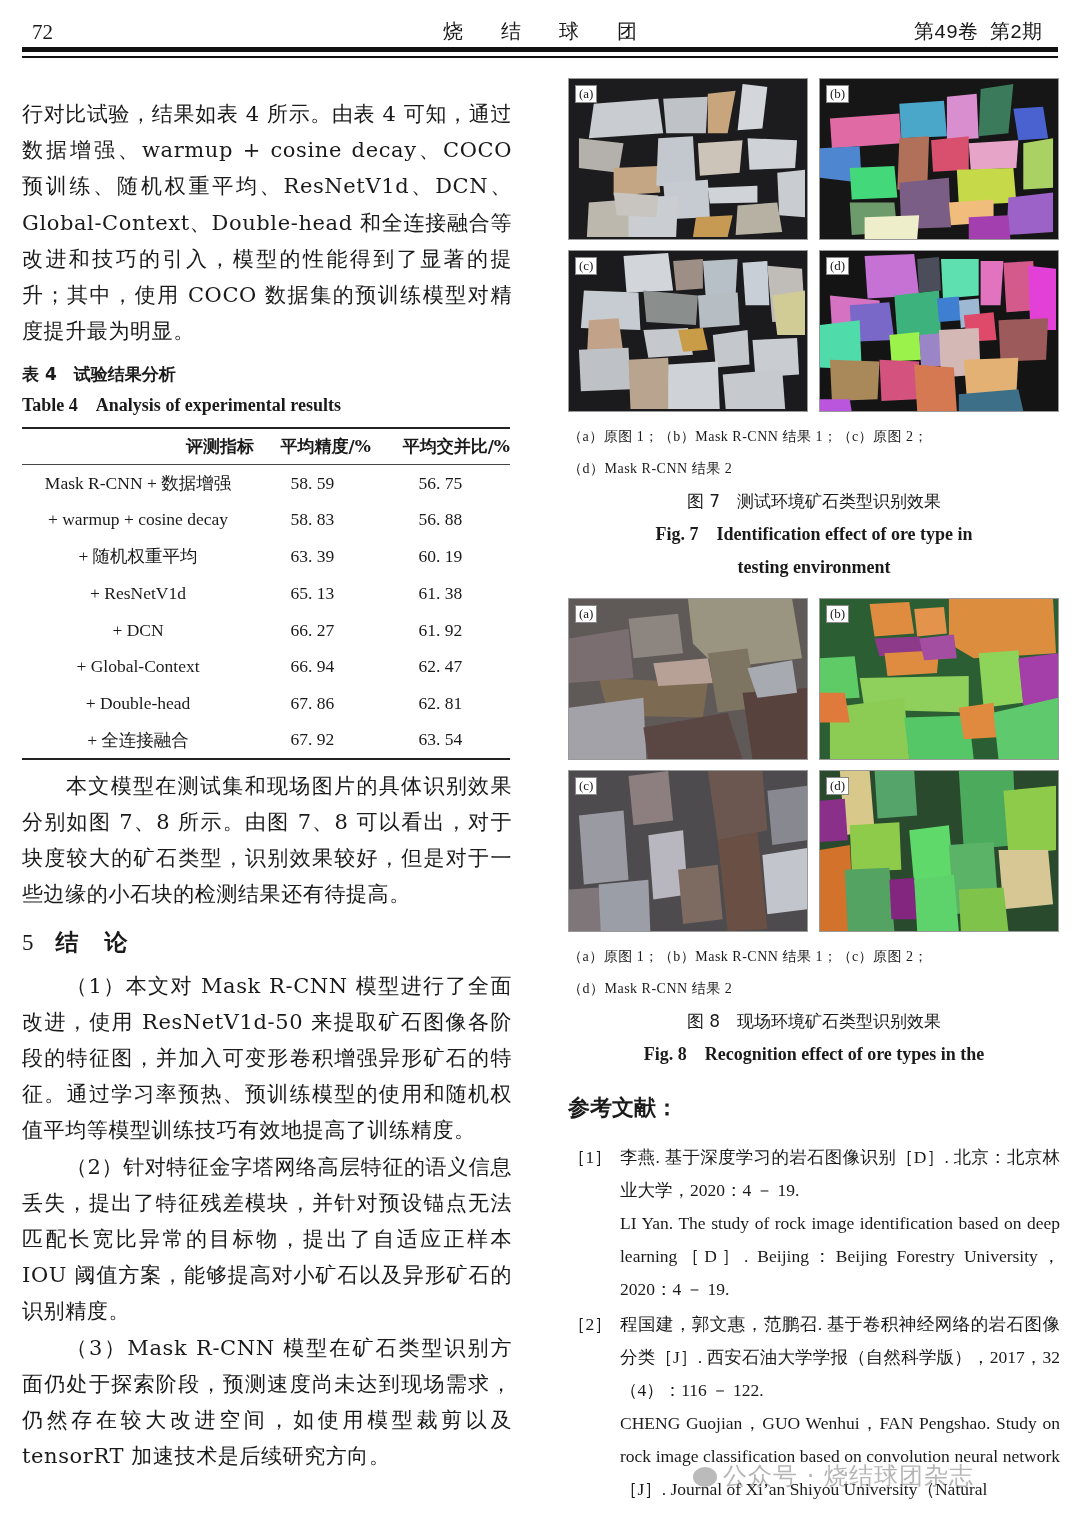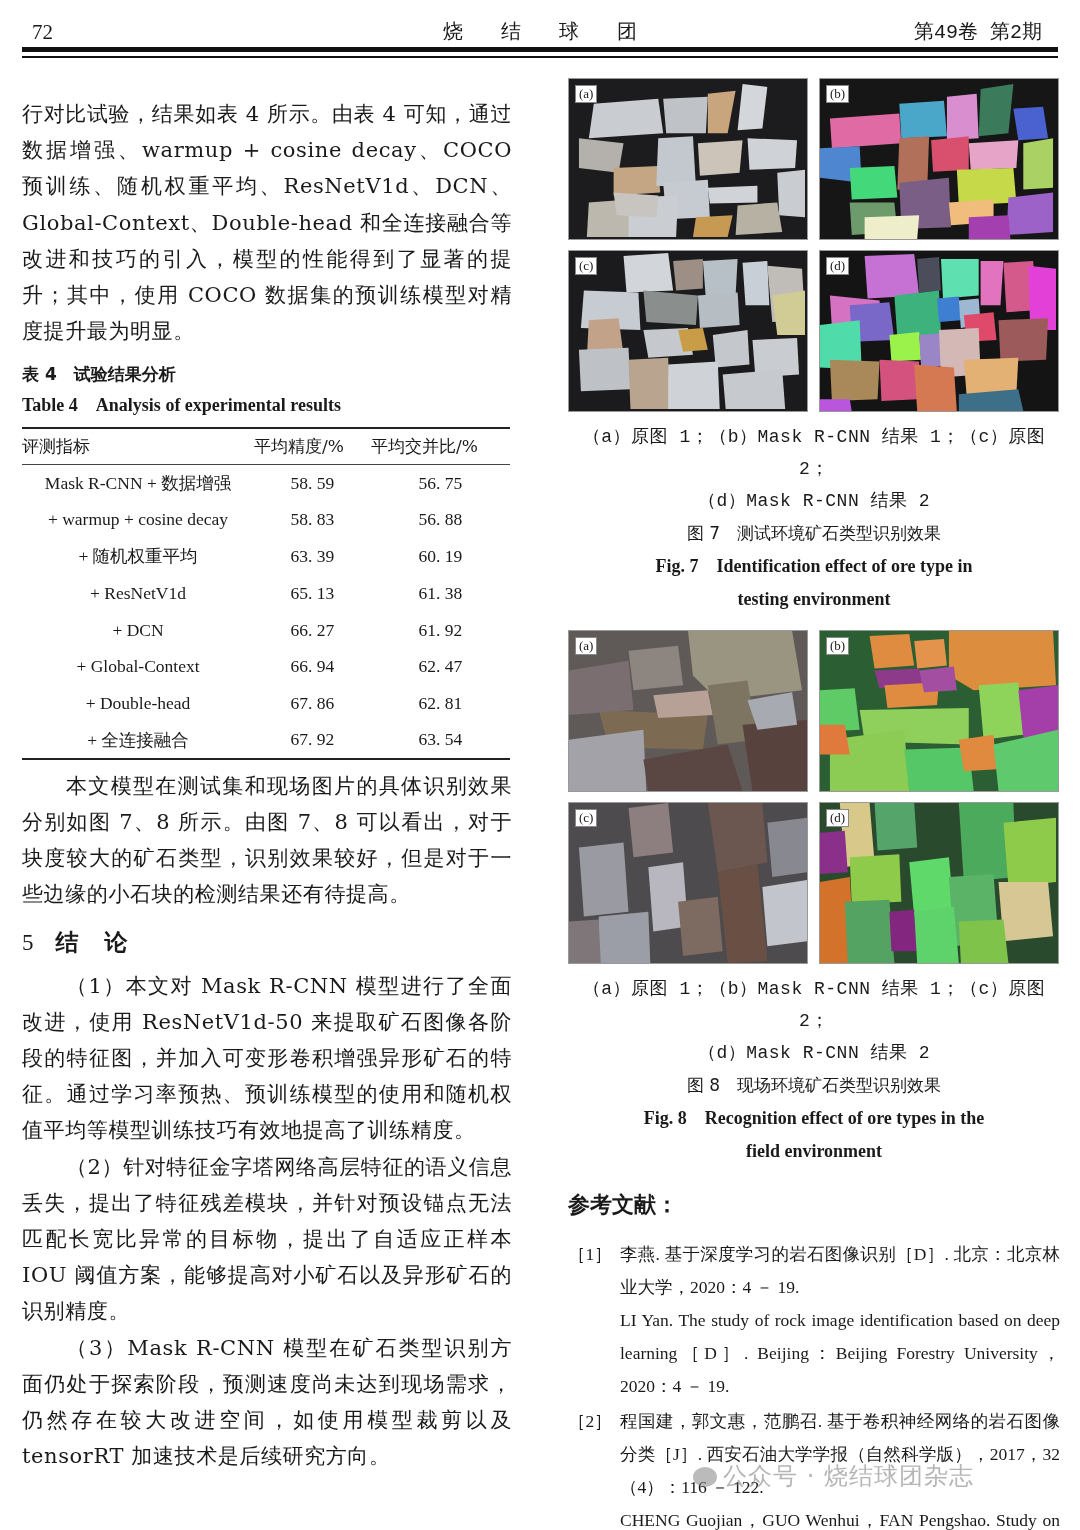--- a/index.html
+++ b/index.html
@@ -17,34 +17,34 @@
   .col-right { position: absolute; left: 568px; top: 78px; width: 492px; }
 
   .para { font-size: 21px; line-height: 36.2px; text-align: justify; text-align-last: left; letter-spacing: 0.6px; }
   .para.indent { text-indent: 44px; }
 
   .table-caption-cn { font-family: "DejaVu Sans", sans-serif; font-weight: bold; font-size: 17px; margin-top: 10px; line-height: 30px; }
   .table-caption-en { text-align: left; font-family: "Liberation Serif", serif; font-weight: bold; font-size: 18px; line-height: 32px; }
   table.results { width: 488px; border-collapse: collapse; margin-top: 6px; font-size: 17px; }
   table.results thead tr { border-top: 2px solid #222; border-bottom: 1.5px solid #444; }
   table.results tbody tr:last-child { border-bottom: 2px solid #222; }
-  table.results th { font-weight: normal; height: 36px; text-align: left; font-size: 17px; }
+  table.results th { font-weight: bold; height: 36px; text-align: right; font-size: 17px; }
   table.results td { height: 36.8px; text-align: center; font-family: "Liberation Serif", serif; font-size: 17.5px; }
   table.results td:first-child, table.results th:first-child { width: 232px; }
 
   .section-title { font-size: 23px; font-weight: bold; margin-top: 14px; margin-bottom: 10px; letter-spacing: 2px; font-family: "DejaVu Sans", sans-serif; }
   .section-title .num { font-family: "Liberation Serif", serif; font-weight: normal; margin-right: 20px; }
   .section-title .name { letter-spacing: 26px; }
 
   .fig-grid { position: relative; width: 492px; height: 335px; }
   .panel { position: absolute; width: 240px; height: 162px; overflow: hidden; border: 1px solid #999; }
   .panel .tag { position: absolute; left: 6px; top: 6px; background: #fff; font-family: "Liberation Serif", serif; font-size: 13px; padding: 0 3px; line-height: 16px; border: 1px solid #888; z-index: 2; }
   .panel svg { position: absolute; left: 0; top: 0; width: 100%; height: 100%; }
 
-  .fig-sub { text-align: center; font-size: 18px; line-height: 32px; font-family: Liberation Mono, monospace; letter-spacing: 0.5px; }
+  .fig-sub { text-align: left; font-size: 14px; line-height: 32px; font-family: Liberation Serif, serif; letter-spacing: 0.5px; }
   .fig-cap-cn { text-align: center; font-family: "DejaVu Sans", sans-serif; font-weight: normal; font-size: 17px; line-height: 33px; }
   .fig-cap-en { text-align: center; font-family: "Liberation Serif", serif; font-weight: bold; font-size: 18px; line-height: 33px; }
 
   .refs-title { font-family: "DejaVu Sans", sans-serif; font-weight: bold; font-size: 22px; margin-top: 22px; margin-bottom: 18px; }
   .ref { position: relative; padding-left: 52px; font-size: 17.5px; line-height: 33px; text-align: justify; text-align-last: left; font-family: "Liberation Serif", "DejaVu Serif", serif; }
   .ref .ref-num { position: absolute; left: 0; top: 0; }
 
   .watermark { position: absolute; left: 693px; top: 1460px; font-family: "DejaVu Sans", sans-serif; font-size: 24px; color: rgba(120,120,120,0.55); letter-spacing: 1px; }
   .watermark .wm-icon { display: inline-block; width: 24px; height: 20px; border-radius: 50%; background: rgba(120,120,120,0.5); vertical-align: middle; margin-right: 6px; }
 </style>
@@ -312,21 +312,20 @@
         <polygon points="95,110 135,105 140,162 98,162" fill="#5ed36c"></polygon>
         <polygon points="140,120 185,118 190,162 142,162" fill="#7fc34a"></polygon>
       </svg>
     </div>
   </div>
 
   <div class="fig-sub" style="margin-top:8px;">（a）原图 1；（b）Mask R-CNN 结果 1；（c）原图 2；</div>
   <div class="fig-sub">（d）Mask R-CNN 结果 2</div>
   <div class="fig-cap-cn">图 8　现场环境矿石类型识别效果</div>
   <div class="fig-cap-en">Fig. 8　Recognition effect of ore types in the</div>
-  <div class="fig-cap-en">field environment</div>
 
   <div class="refs-title">参考文献：</div>
 
   <div class="ref">
     <span class="ref-num">［1］</span>
     <div>李燕. 基于深度学习的岩石图像识别［D］. 北京：北京林业大学，2020：4 － 19.</div>
     <div>LI Yan. The study of rock image identification based on deep learning［D］. Beijing：Beijing Forestry University，2020：4 － 19.</div>
   </div>
   <div class="ref" style="margin-top:2px;">
     <span class="ref-num">［2］</span>

